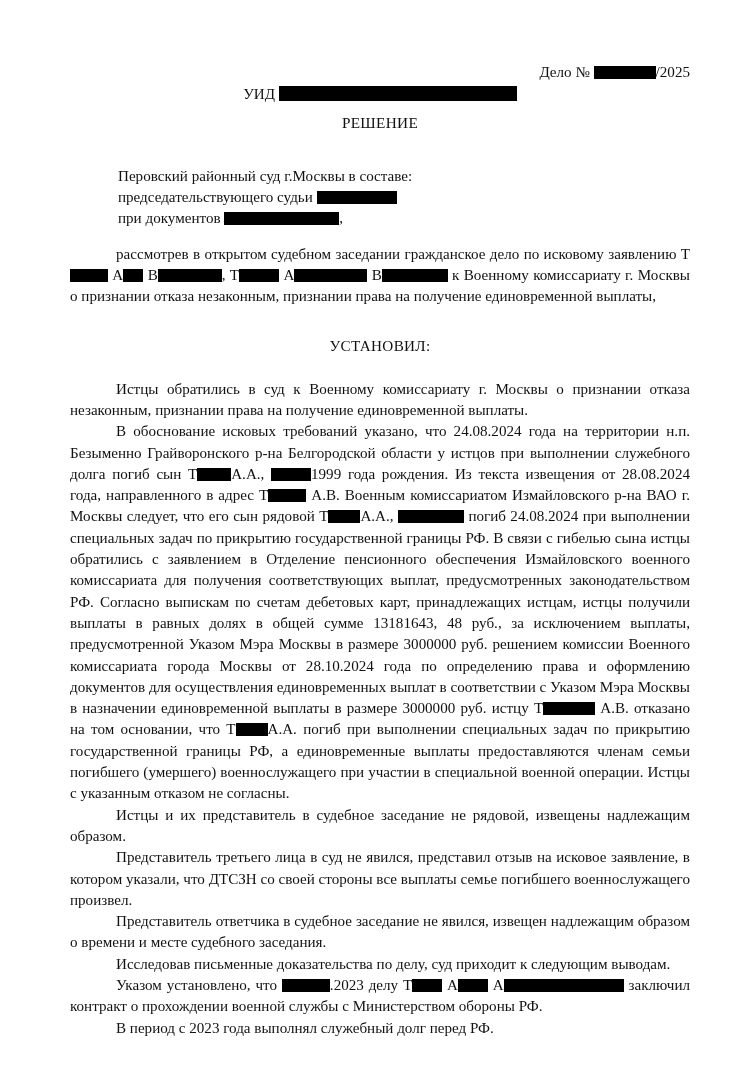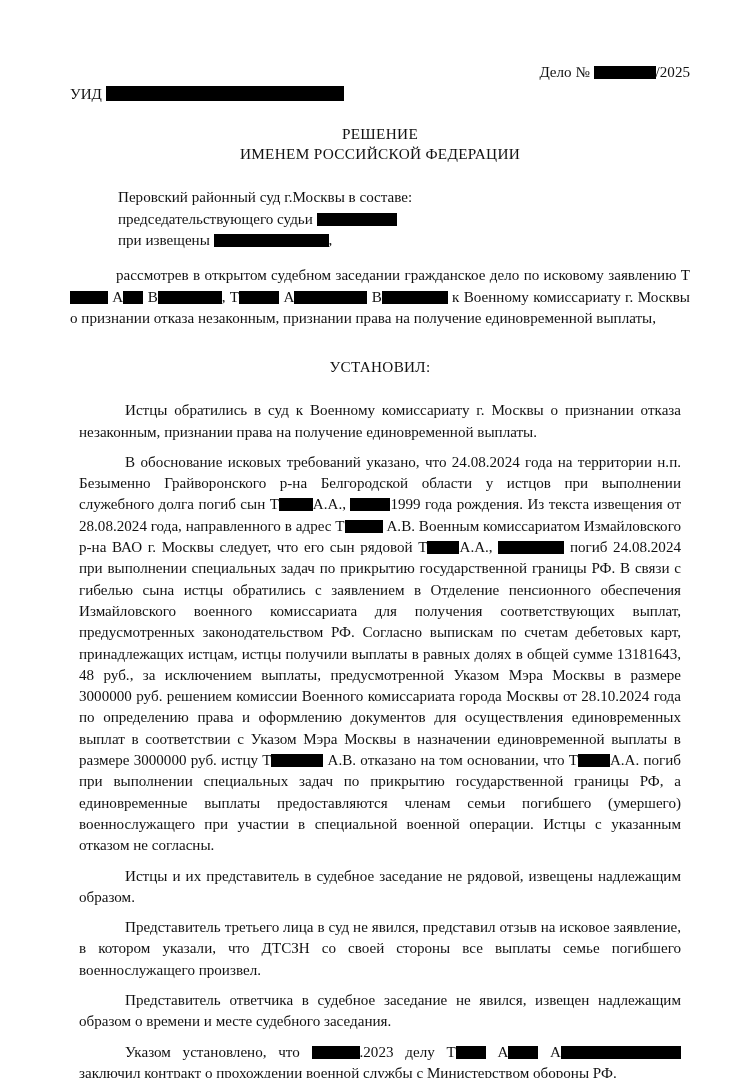--- a/index.html
+++ b/index.html
@@ -49,91 +49,90 @@
   .rd-h { height: 13px; }
 
   
   .hdr-case {
     text-align: right;
     font-size: 15.1px;
     line-height: 20px;
     white-space: nowrap;
   }
   .hdr-uid {
-    text-align: left;
+    text-align: center;
     font-size: 15.1px;
     line-height: 20px;
     white-space: nowrap;
     margin-top: 2px;
   }
   .title-block {
     text-align: center;
-    margin-top: 20px;
+    margin-top: 9px;
   }
   .title-line {
     font-size: 15.3px;
     line-height: 19.6px;
     letter-spacing: 0.3px;
   }
 
   .datecity {
     margin-top: 30px;
     display: flex;
     justify-content: space-between;
     align-items: baseline;
     padding: 0 8px 0 48px;
     font-size: 15.1px;
   }
 
   .court-block {
-    margin-top: 24px;
+    margin-top: 33px;
     padding-left: 48px;
   }
   .court-block .ln { line-height: 21.4px; }
 
   .centered-heading {
     text-align: center;
     font-size: 15.2px;
     margin-top: 29px;
     margin-bottom: 6px;
     letter-spacing: 0.3px;
   }
 
   .body-text { margin-top: 24px; }
-  .body-text p { margin: 9px; }
+  .body-text p { margin: 0; }
 </style>
 </head>
 <body>
 
 <div class="page">
 
   <div class="hdr-case">
     <span>Дело №</span>
     <span class="rd rd-h" style="width:62px;"></span><span>/2025</span>
   </div>
 
   <div class="hdr-uid">
     <span>УИД</span>
     <span class="rd" style="width:238px;height:15px;"></span>
   </div>
 
   <div class="title-block">
     <div class="title-line">РЕШЕНИЕ</div>
-    <div class="title-line">ИМЕНЕМ РОССИЙСКОЙ ФЕДЕРАЦИИ</div>
   </div>
 
 
   <div class="court-block">
     <div class="ln">Перовский районный суд г.Москвы в составе:</div>
     <div class="ln">
       <span>председательствующего судьи</span>
       <span class="rd rd-h" style="width:80px;"></span>
     </div>
     <div class="ln">
-      <span>при извещены</span>
+      <span>при документов</span>
       <span class="rd rd-h" style="width:115px;"></span><span>,</span>
     </div>
   </div>
 
   <p class="just indent" style="margin-top:14px;">
     <span>рассмотрев в открытом судебном заседании гражданское дело по исковому заявлению Т</span><span class="rd rd-h" style="width:38px;"></span>
     <span>А</span><span class="rd rd-h" style="width:20px;"></span>
     <span>В</span><span class="rd rd-h" style="width:64px;"></span><span>, Т</span><span class="rd rd-h" style="width:40px;"></span>
     <span>А</span><span class="rd rd-h" style="width:73px;"></span>
     <span>В</span><span class="rd rd-h" style="width:66px;"></span>
@@ -154,20 +153,21 @@
       <span>погиб 24.08.2024 при выполнении специальных задач по прикрытию государственной границы РФ. В связи с гибелью сына истцы обратились с заявлением в Отделение пенсионного обеспечения Измайловского военного комиссариата для получения соответствующих выплат, предусмотренных законодательством РФ. Согласно выпискам по счетам дебетовых карт, принадлежащих истцам, истцы получили выплаты в равных долях в общей сумме 13181643, 48 руб., за исключением выплаты, предусмотренной Указом Мэра Москвы в размере 3000000 руб. решением комиссии Военного комиссариата города Москвы от 28.10.2024 года по определению права и оформлению документов для осуществления единовременных выплат в соответствии с Указом Мэра Москвы в назначении единовременной выплаты в размере 3000000 руб. истцу Т</span><span class="rd rd-h" style="width:52px;"></span>
       <span>А.В. отказано на том основании, что Т</span><span class="rd rd-h" style="width:32px;"></span><span>А.А. погиб при выполнении специальных задач по прикрытию государственной границы РФ, а единовременные выплаты предоставляются членам семьи погибшего (умершего) военнослужащего при участии в специальной военной операции. Истцы с указанным отказом не согласны.</span>
     </p>
 
     <p class="just indent">Истцы и их представитель в судебное заседание   не рядовой, извещены надлежащим образом.</p>
 
     <p class="just indent">Представитель третьего лица в суд не явился, представил отзыв на исковое заявление, в котором указали, что ДТСЗН со своей стороны все выплаты семье погибшего военнослужащего произвел.</p>
 
     <p class="just indent">Представитель ответчика в судебное заседание не явился, извещен надлежащим образом о времени и месте судебного заседания.</p>
 
+    <p class="just indent">Исследовав письменные доказательства по делу, суд приходит к следующим выводам.</p>
 
     <p class="just indent">
       <span>Указом установлено, что</span>
       <span class="rd rd-h" style="width:48px;"></span><span>.2023 делу Т</span><span class="rd rd-h" style="width:30px;"></span>
       <span>А</span><span class="rd rd-h" style="width:30px;"></span>
       <span>А</span><span class="rd rd-h" style="width:120px;"></span>
       <span>заключил контракт о прохождении военной службы с Министерством обороны РФ.</span>
     </p>
 
     <p class="just indent">В период с 2023 года выполнял служебный долг перед РФ.</p>

